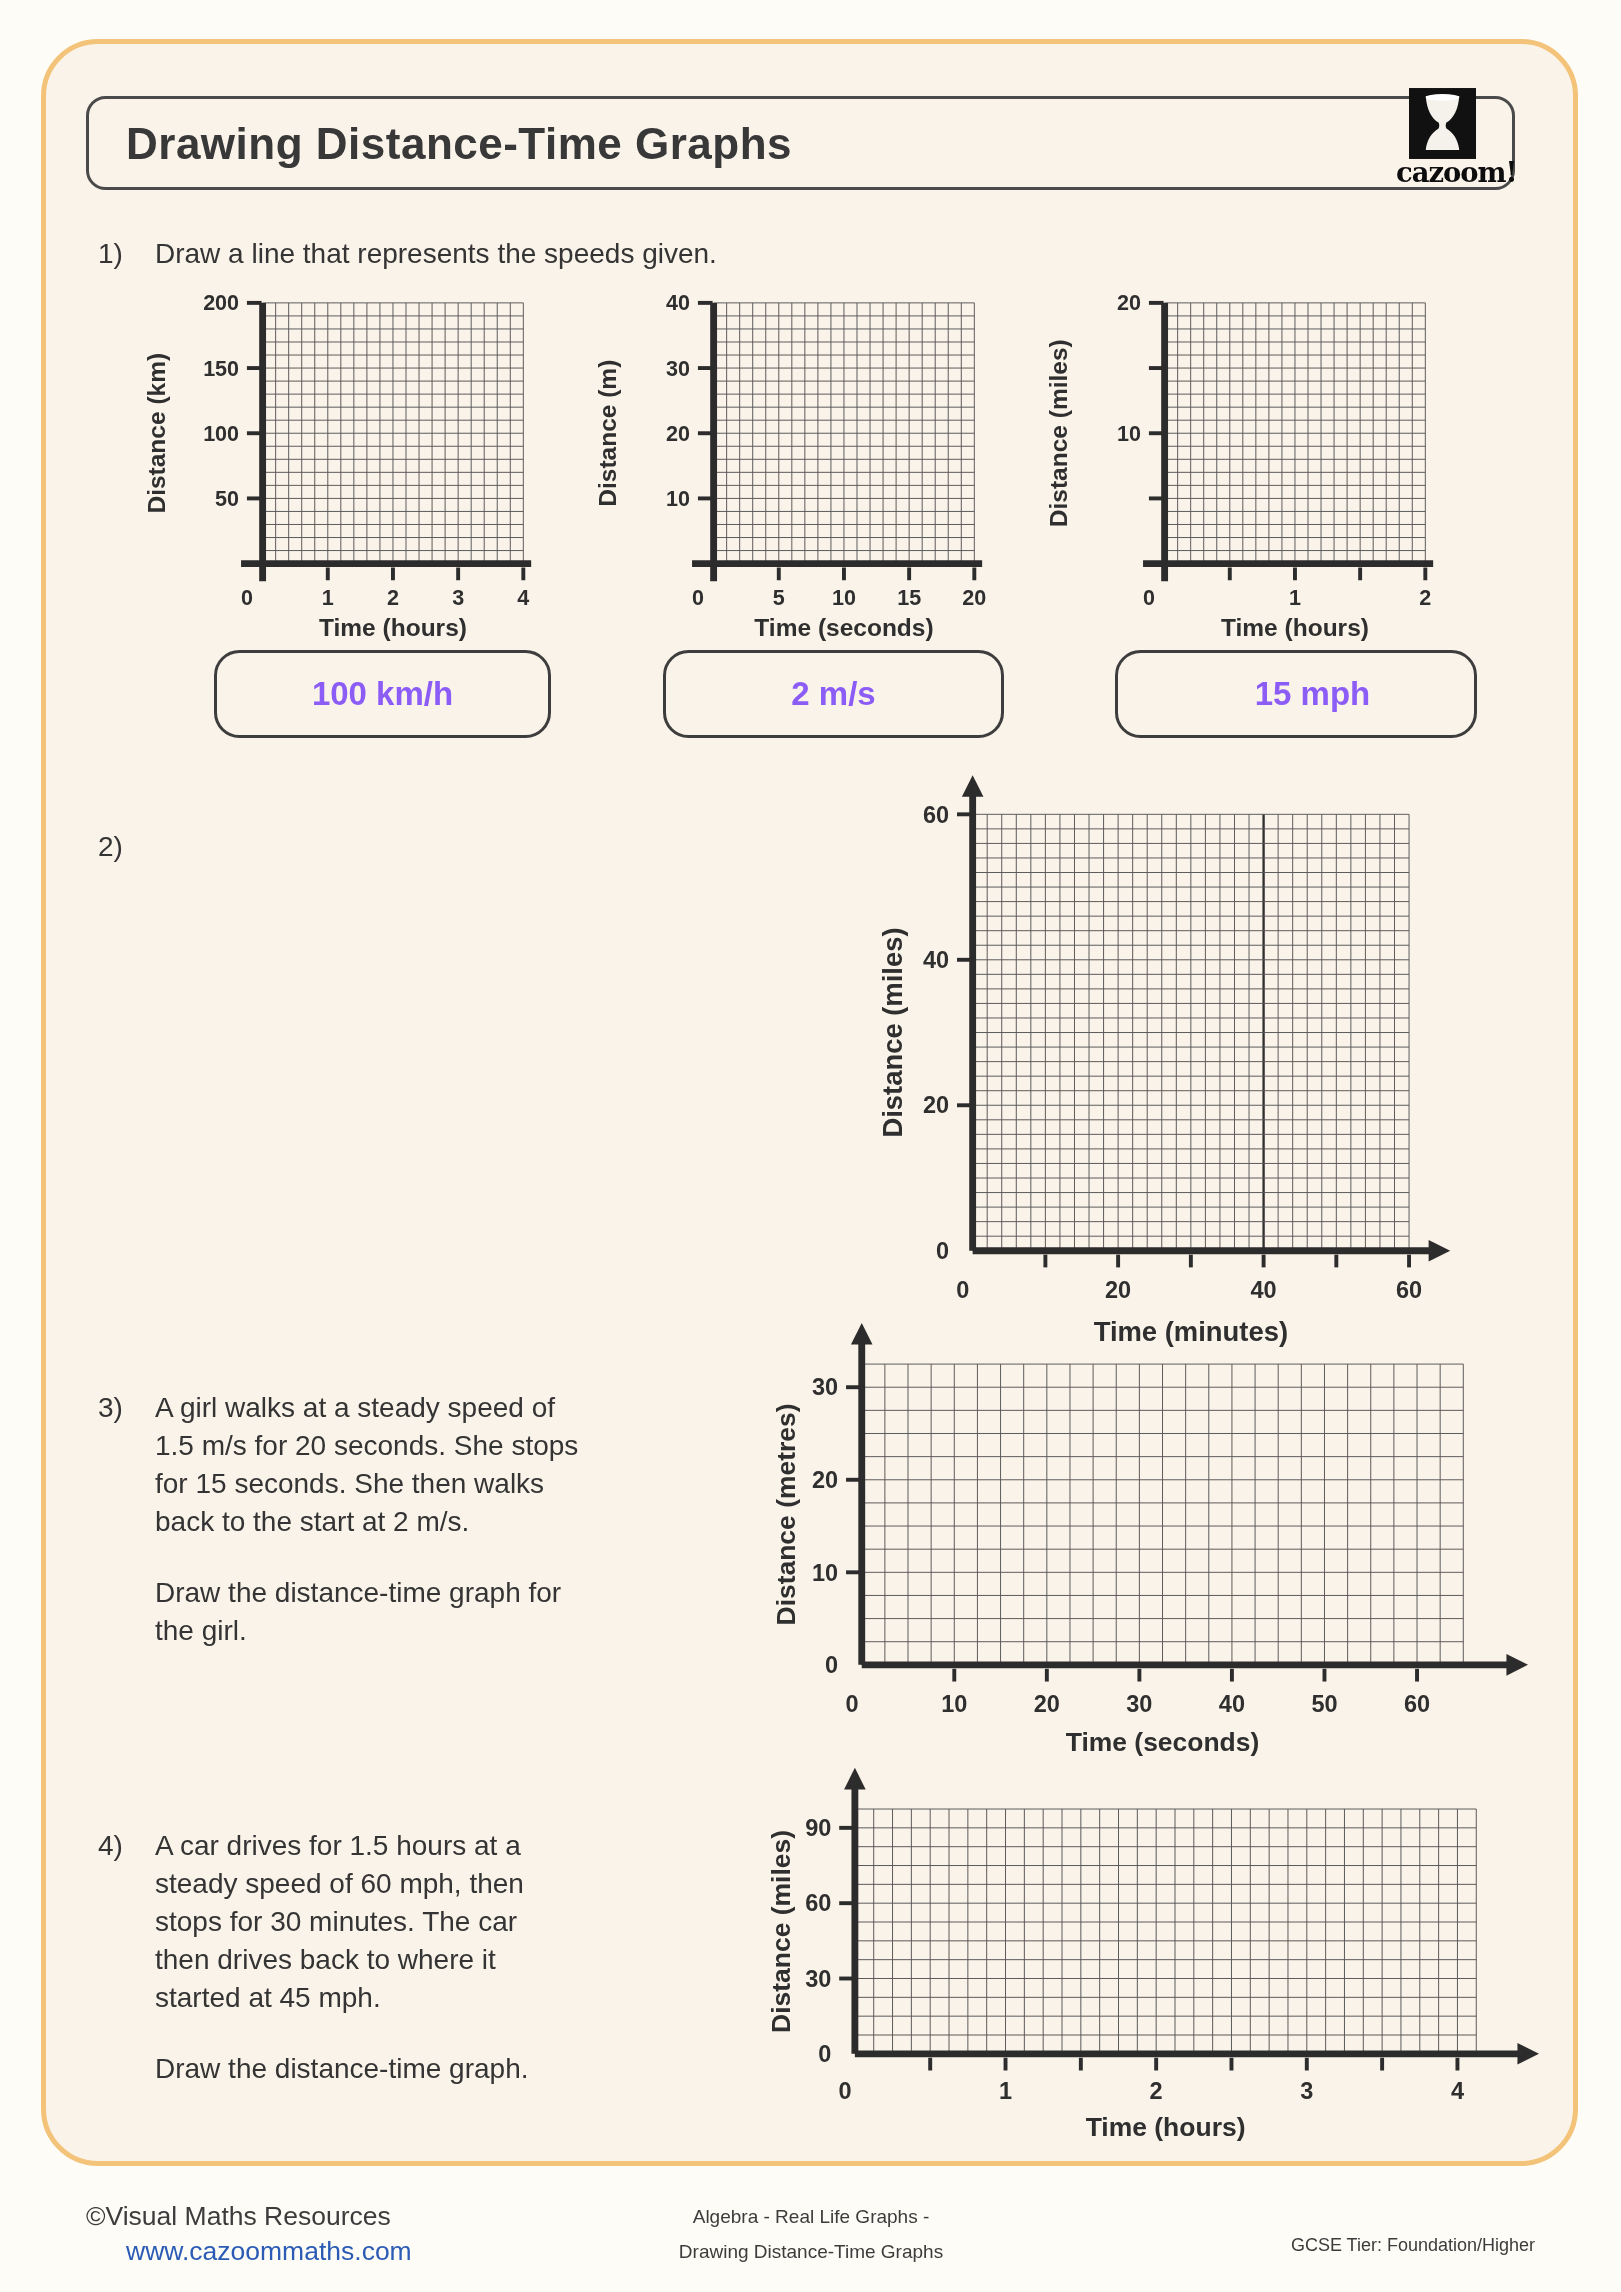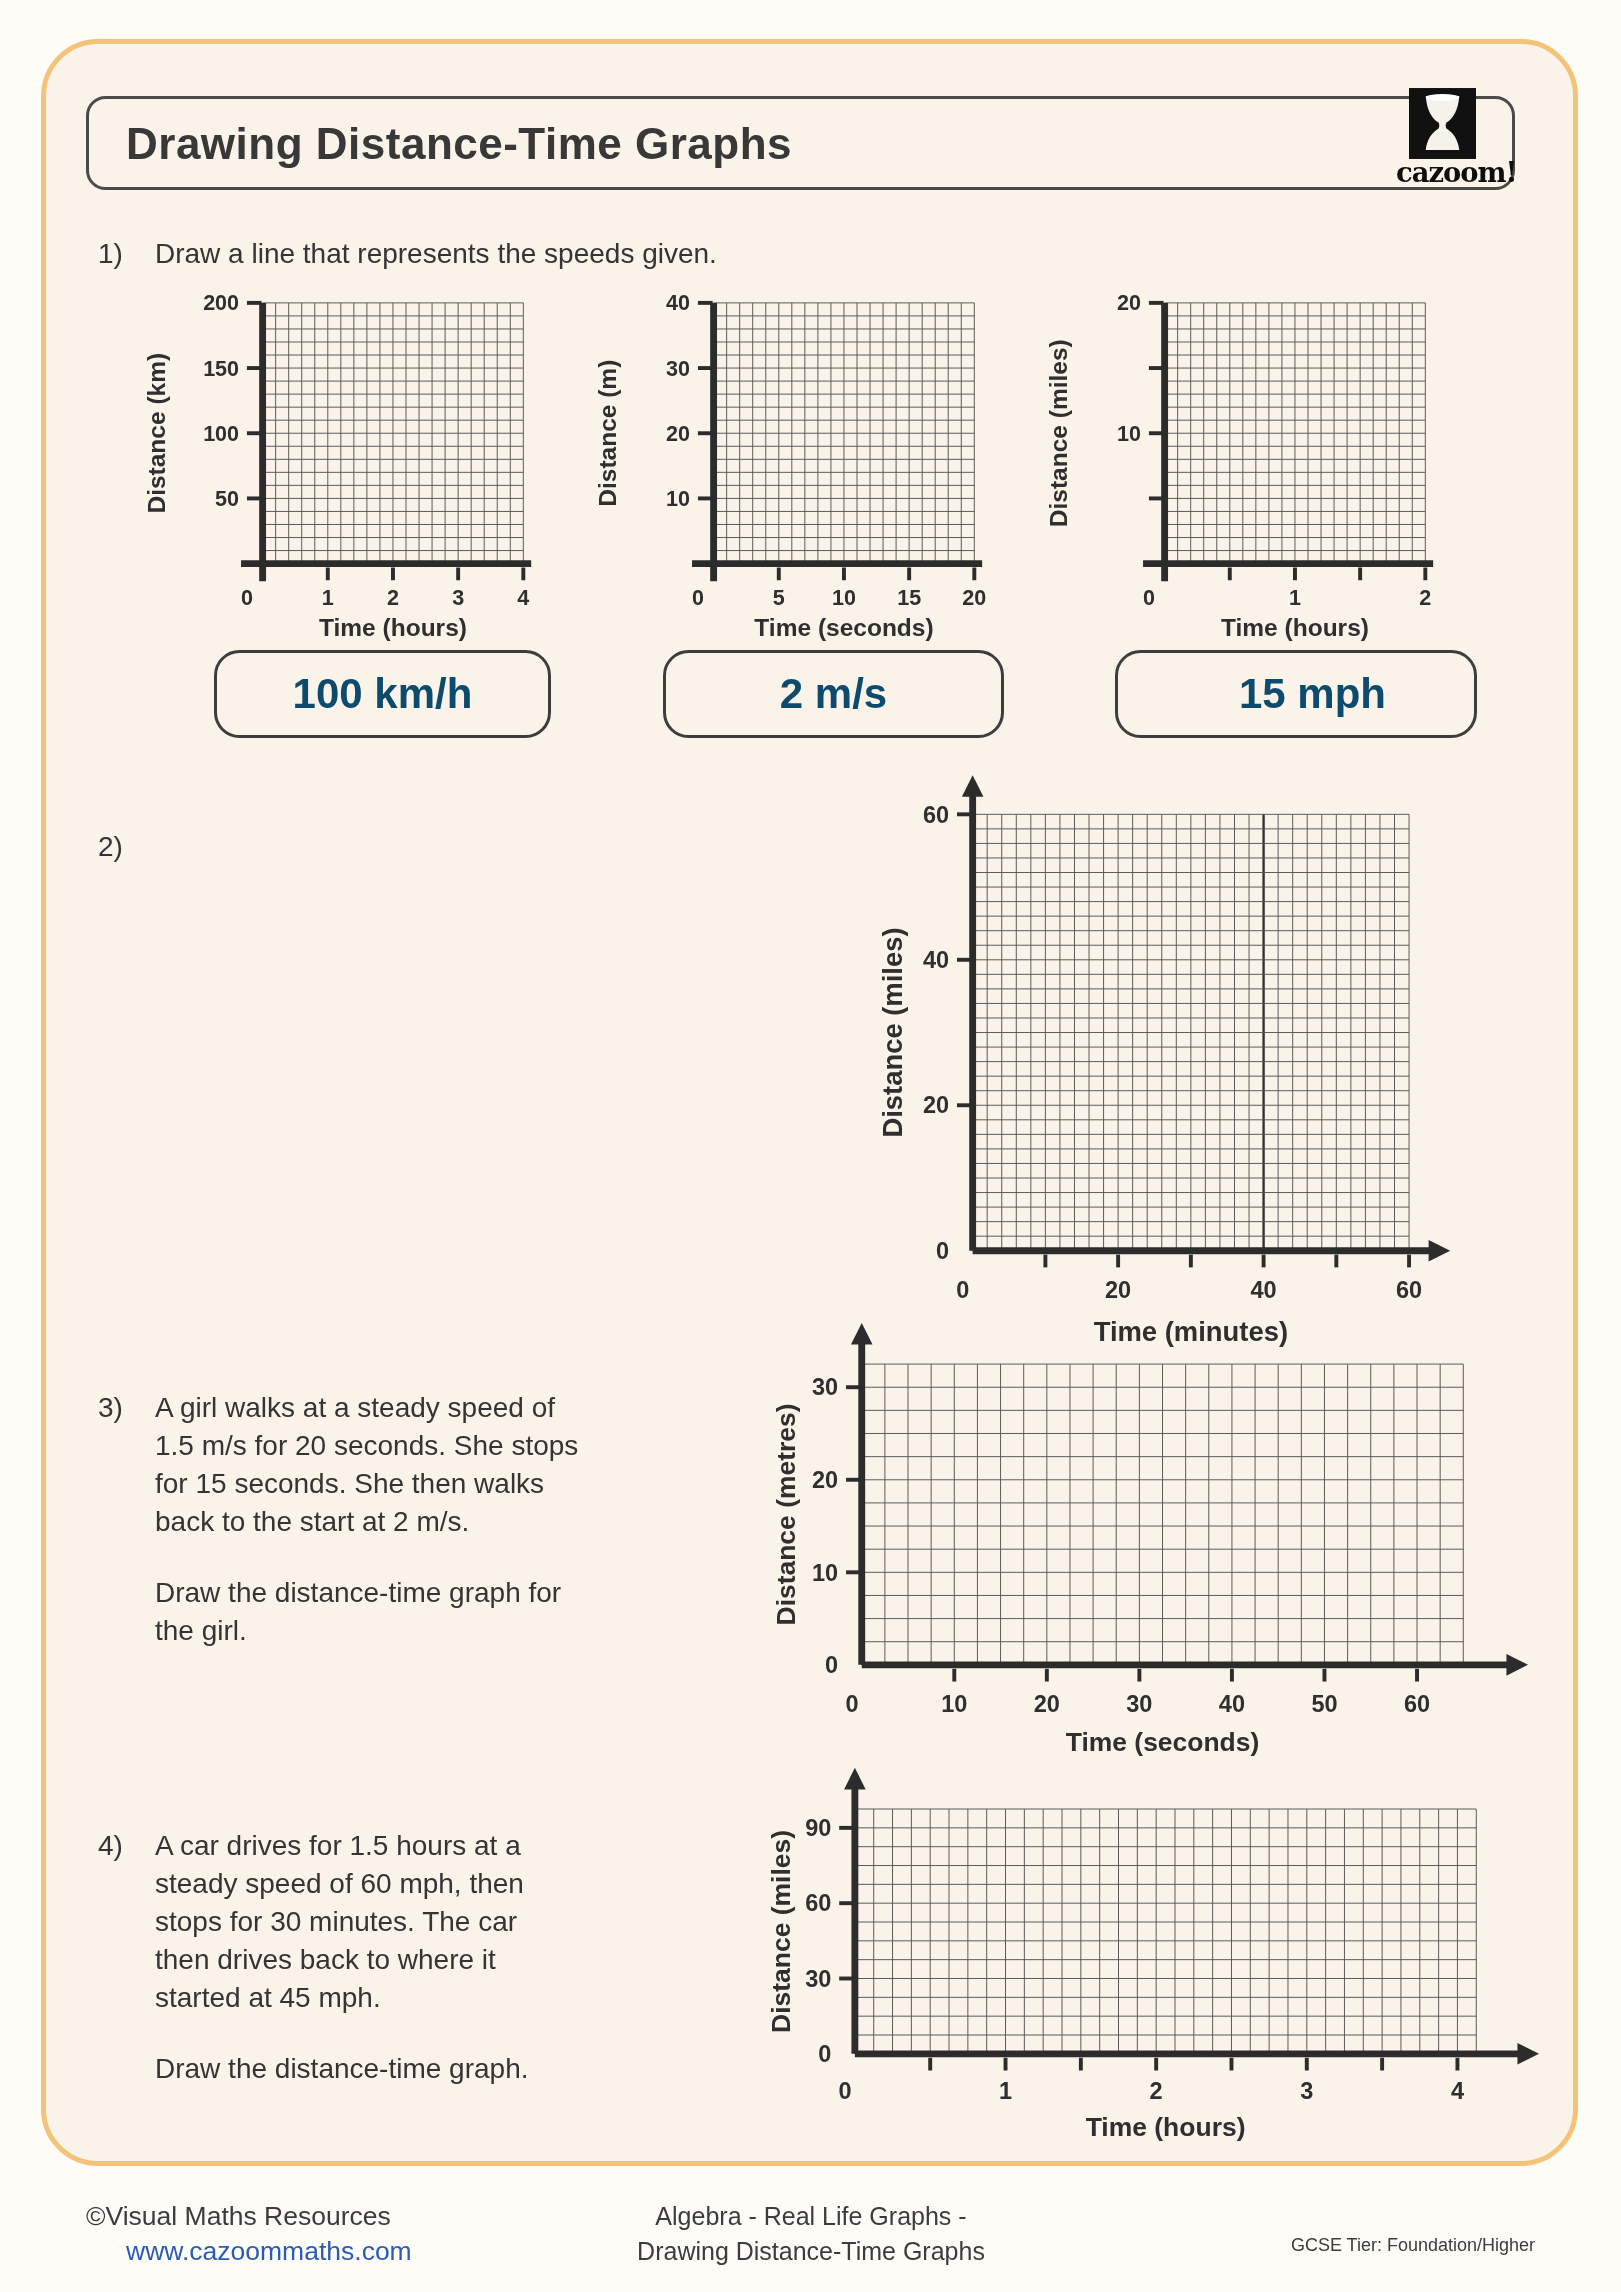--- a/index.html
+++ b/index.html
@@ -26,25 +26,25 @@
     color:#0d0d0d;letter-spacing:-1px;margin-top:-2.9px;margin-left:12px;
   }
   .q{position:absolute;display:flex;font-size:28px;line-height:38px;color:#343434;}
   .qnum{width:57px;flex:none;}
   .qbody p{margin:0 0 33px 0;white-space:pre-line;}
   .qbody p:last-child{margin-bottom:0;}
   .q1text{white-space:pre-line;}
   .speed{
     position:absolute;top:650px;height:82px;border:3.9px solid #3d3d3d;border-radius:25.5px;
     display:flex;align-items:center;justify-content:center;
-    font-size:42px;font-weight:bold;color:#0c4a6e;background:transparent;
+    font-size:33px;font-weight:bold;color:#8b5cf6;background:transparent;
   }
   .graph{position:absolute;}
   .footer-left{position:absolute;left:86px;top:2199px;font-size:26.5px;line-height:35px;color:#3c3c3c;}
-  .footer-center{position:absolute;left:419px;width:784px;top:2199px;font-size:25px;line-height:35px;color:#3c3c3c;text-align:center;}
+  .footer-center{position:absolute;left:419px;width:784px;top:2199px;font-size:19px;line-height:35px;color:#3c3c3c;text-align:center;}
   .footer-right{position:absolute;right:86px;top:2235px;font-size:18px;color:#3c3c3c;}
   .footer-link{color:#2b5bb5;cursor:pointer;margin-left:40px;}
 </style>
 </head>
 <body>
 
 <div class="page">
   <div class="frame"></div>
 
   <div class="title-box">

